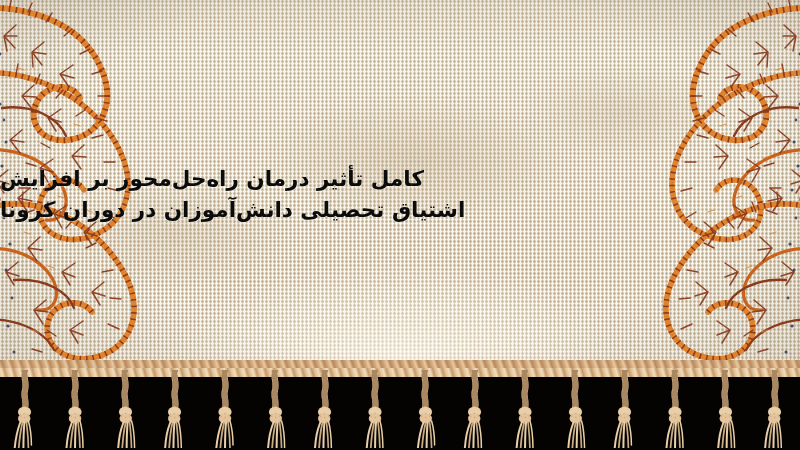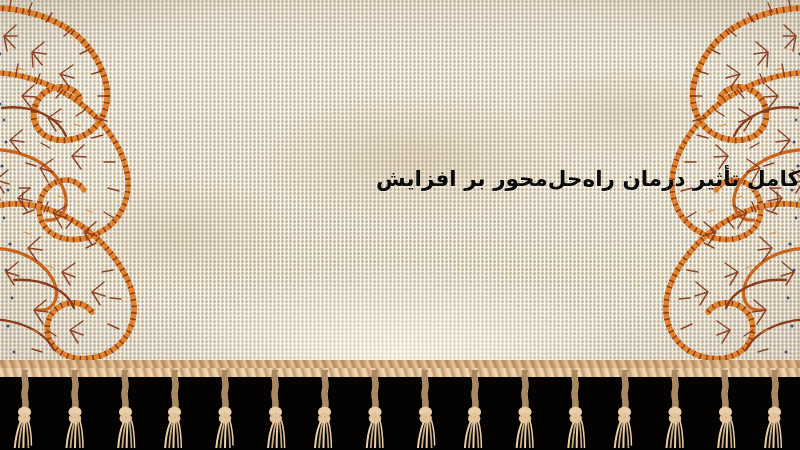--- a/index.html
+++ b/index.html
@@ -93,21 +93,21 @@
   #ornament-left  { left: -12px; }
   #ornament-right { right: -12px; transform: scaleX(-1); }
   .corner-ornament svg { width: 100%; height: 100%; display: block; }
 
   
   #title-block {
     position: absolute;
     left: 0;
     top: 163px;
     width: 800px;
-    text-align: right;
+    text-align: left;
     z-index: 5;
   }
   .title-line {
     display: block;
     color: #0b0b0b;
     font-size: 21.5px;
     line-height: 31px;
     font-weight: 700;
     letter-spacing: 0.1px;
     white-space: nowrap;
@@ -318,20 +318,21 @@
         </g>
       </svg>
     </div>
 
     <div id="selvedge"></div>
     <div id="selvedge-fuzz"></div>
   </div>
 
   <div id="title-block">
     <span class="title-line">کامل تأثیر درمان راه‌حل‌محور بر افزایش</span>
+    <span class="title-line">اشتیاق تحصیلی دانش‌آموزان در دوران کرونا</span>
   </div>
 
   <div id="fringe-area">
     <div id="fringe-header-cord"></div>
     <div id="tassel-row">
         <div class="tassel" style="left: 13px;">
           <svg width="24" height="78" viewBox="0 0 24 78">
             <path d="M12 0 C 10 8, 14 12, 12 20 C 10 27, 14 31, 12 38" fill="none" stroke="#e4c49c" stroke-width="6.2" stroke-linecap="round"></path>
             <path d="M12 0 C 10 8, 14 12, 12 20 C 10 27, 14 31, 12 38" fill="none" stroke="rgba(120,86,48,0.55)" stroke-width="6.2" stroke-linecap="round" stroke-dasharray="1.4 4.4"></path>
             <ellipse cx="11.52" cy="42" rx="6.6" ry="5.4" fill="#e8cfa9"></ellipse>

